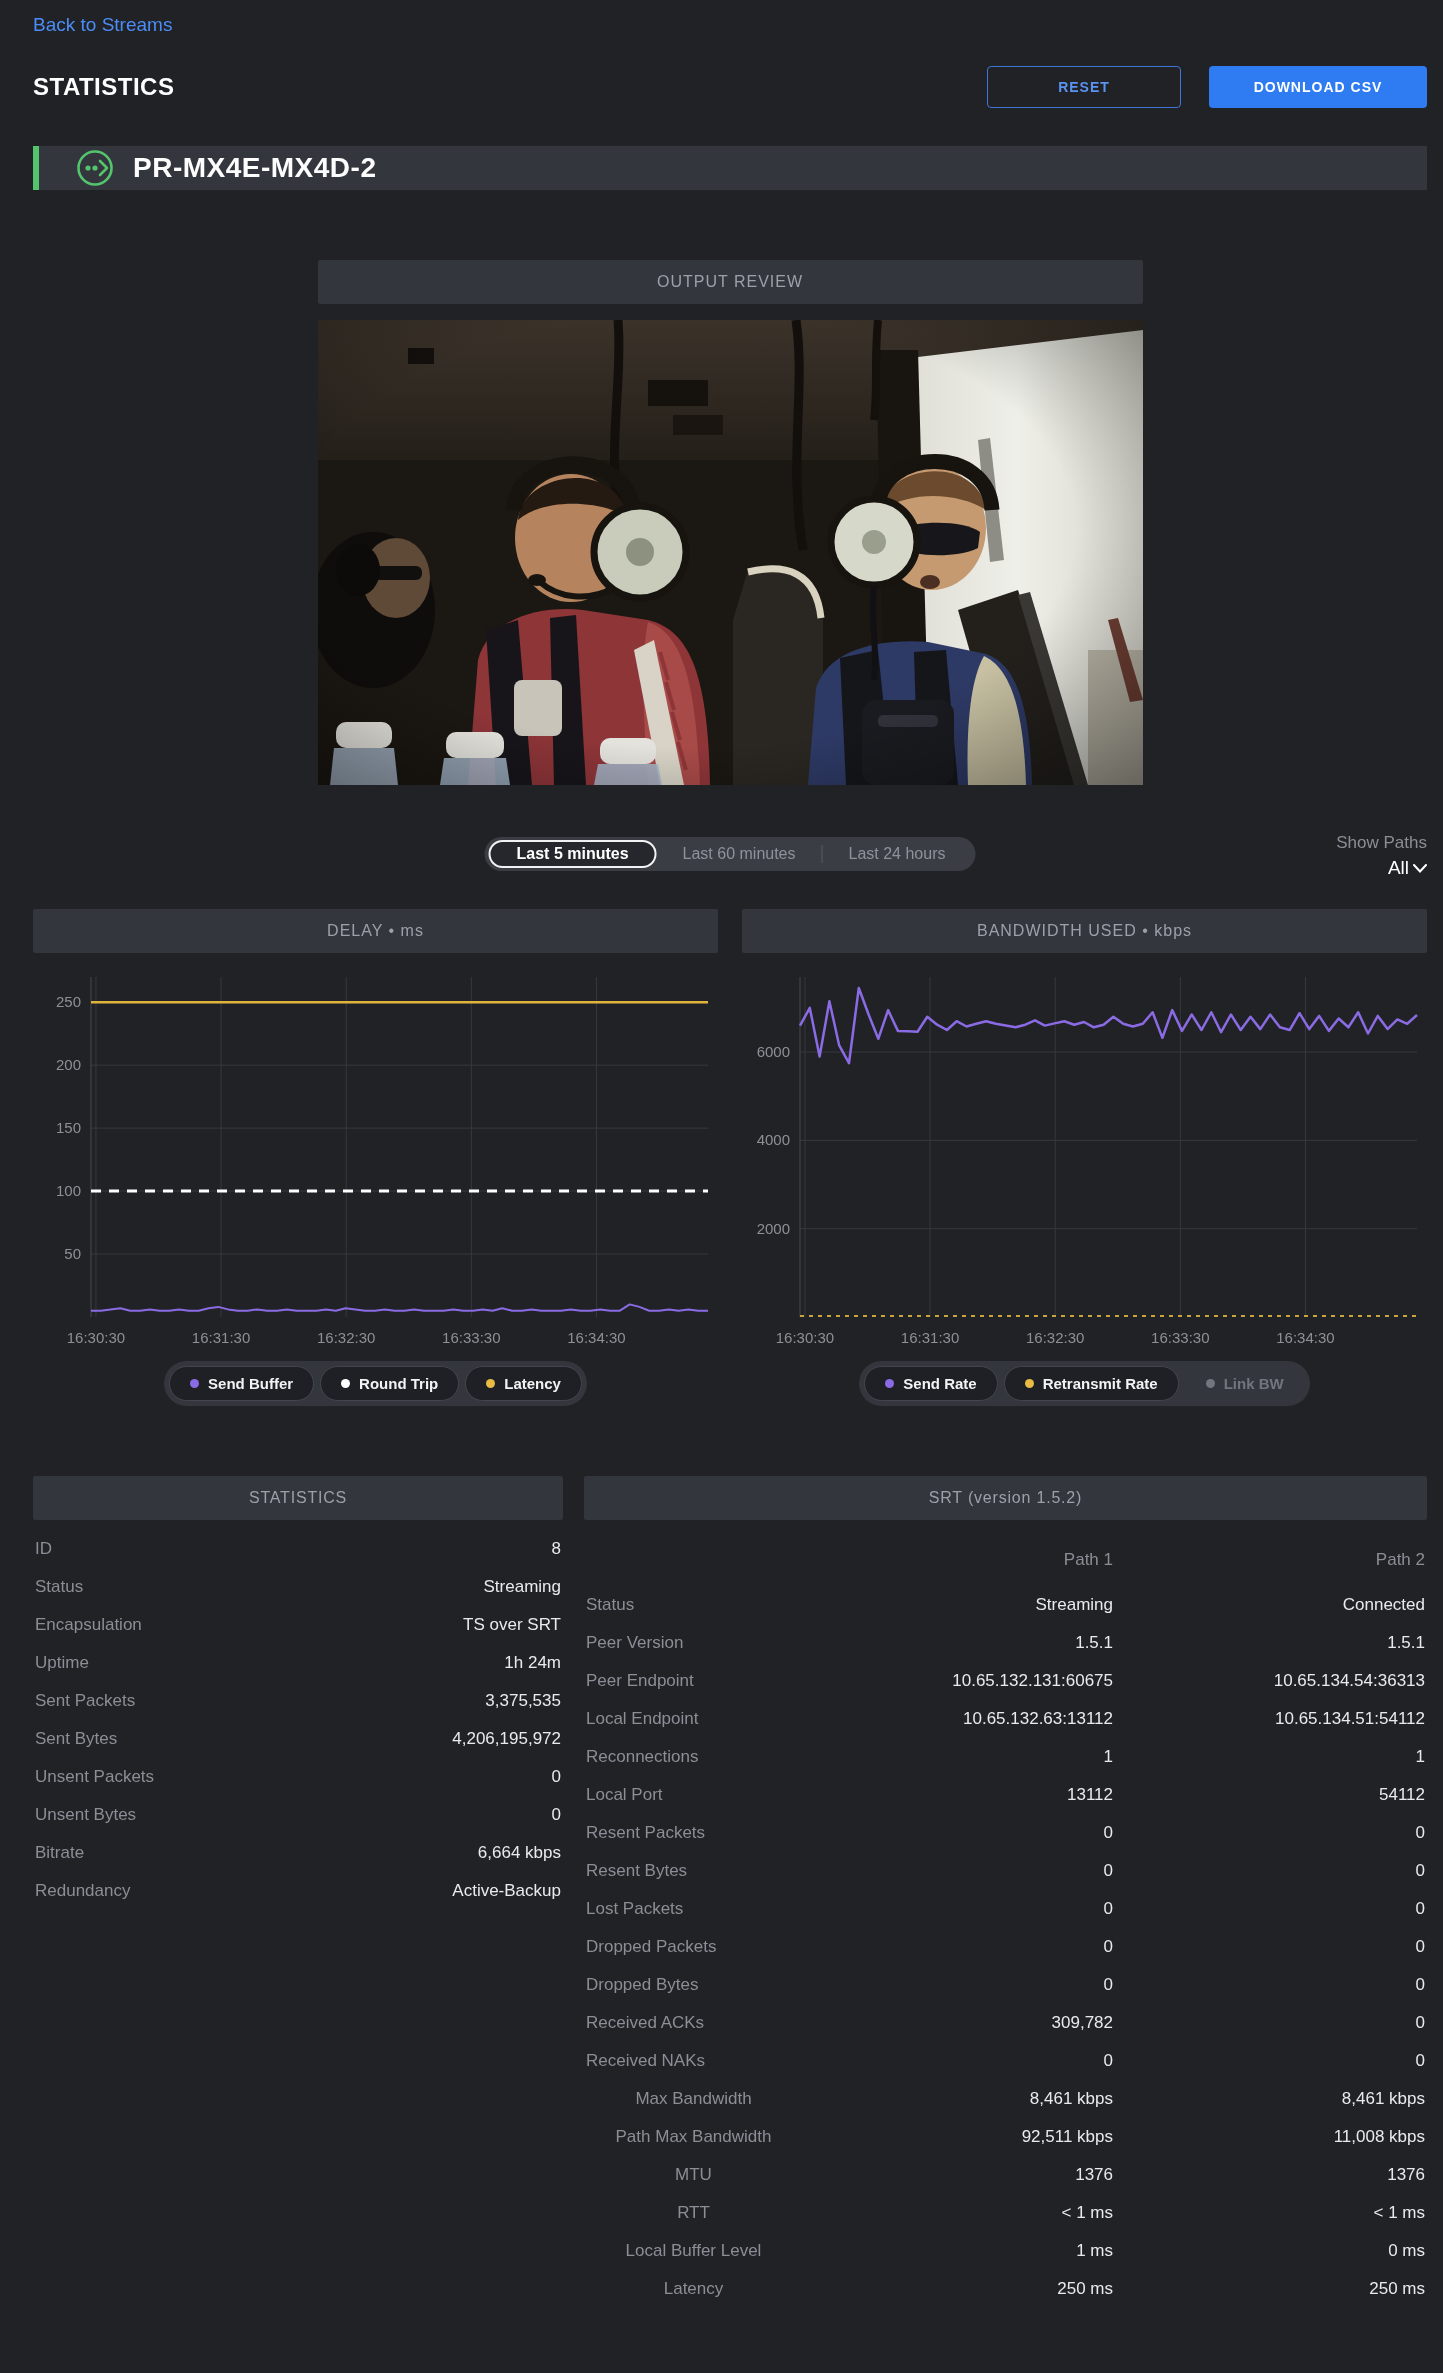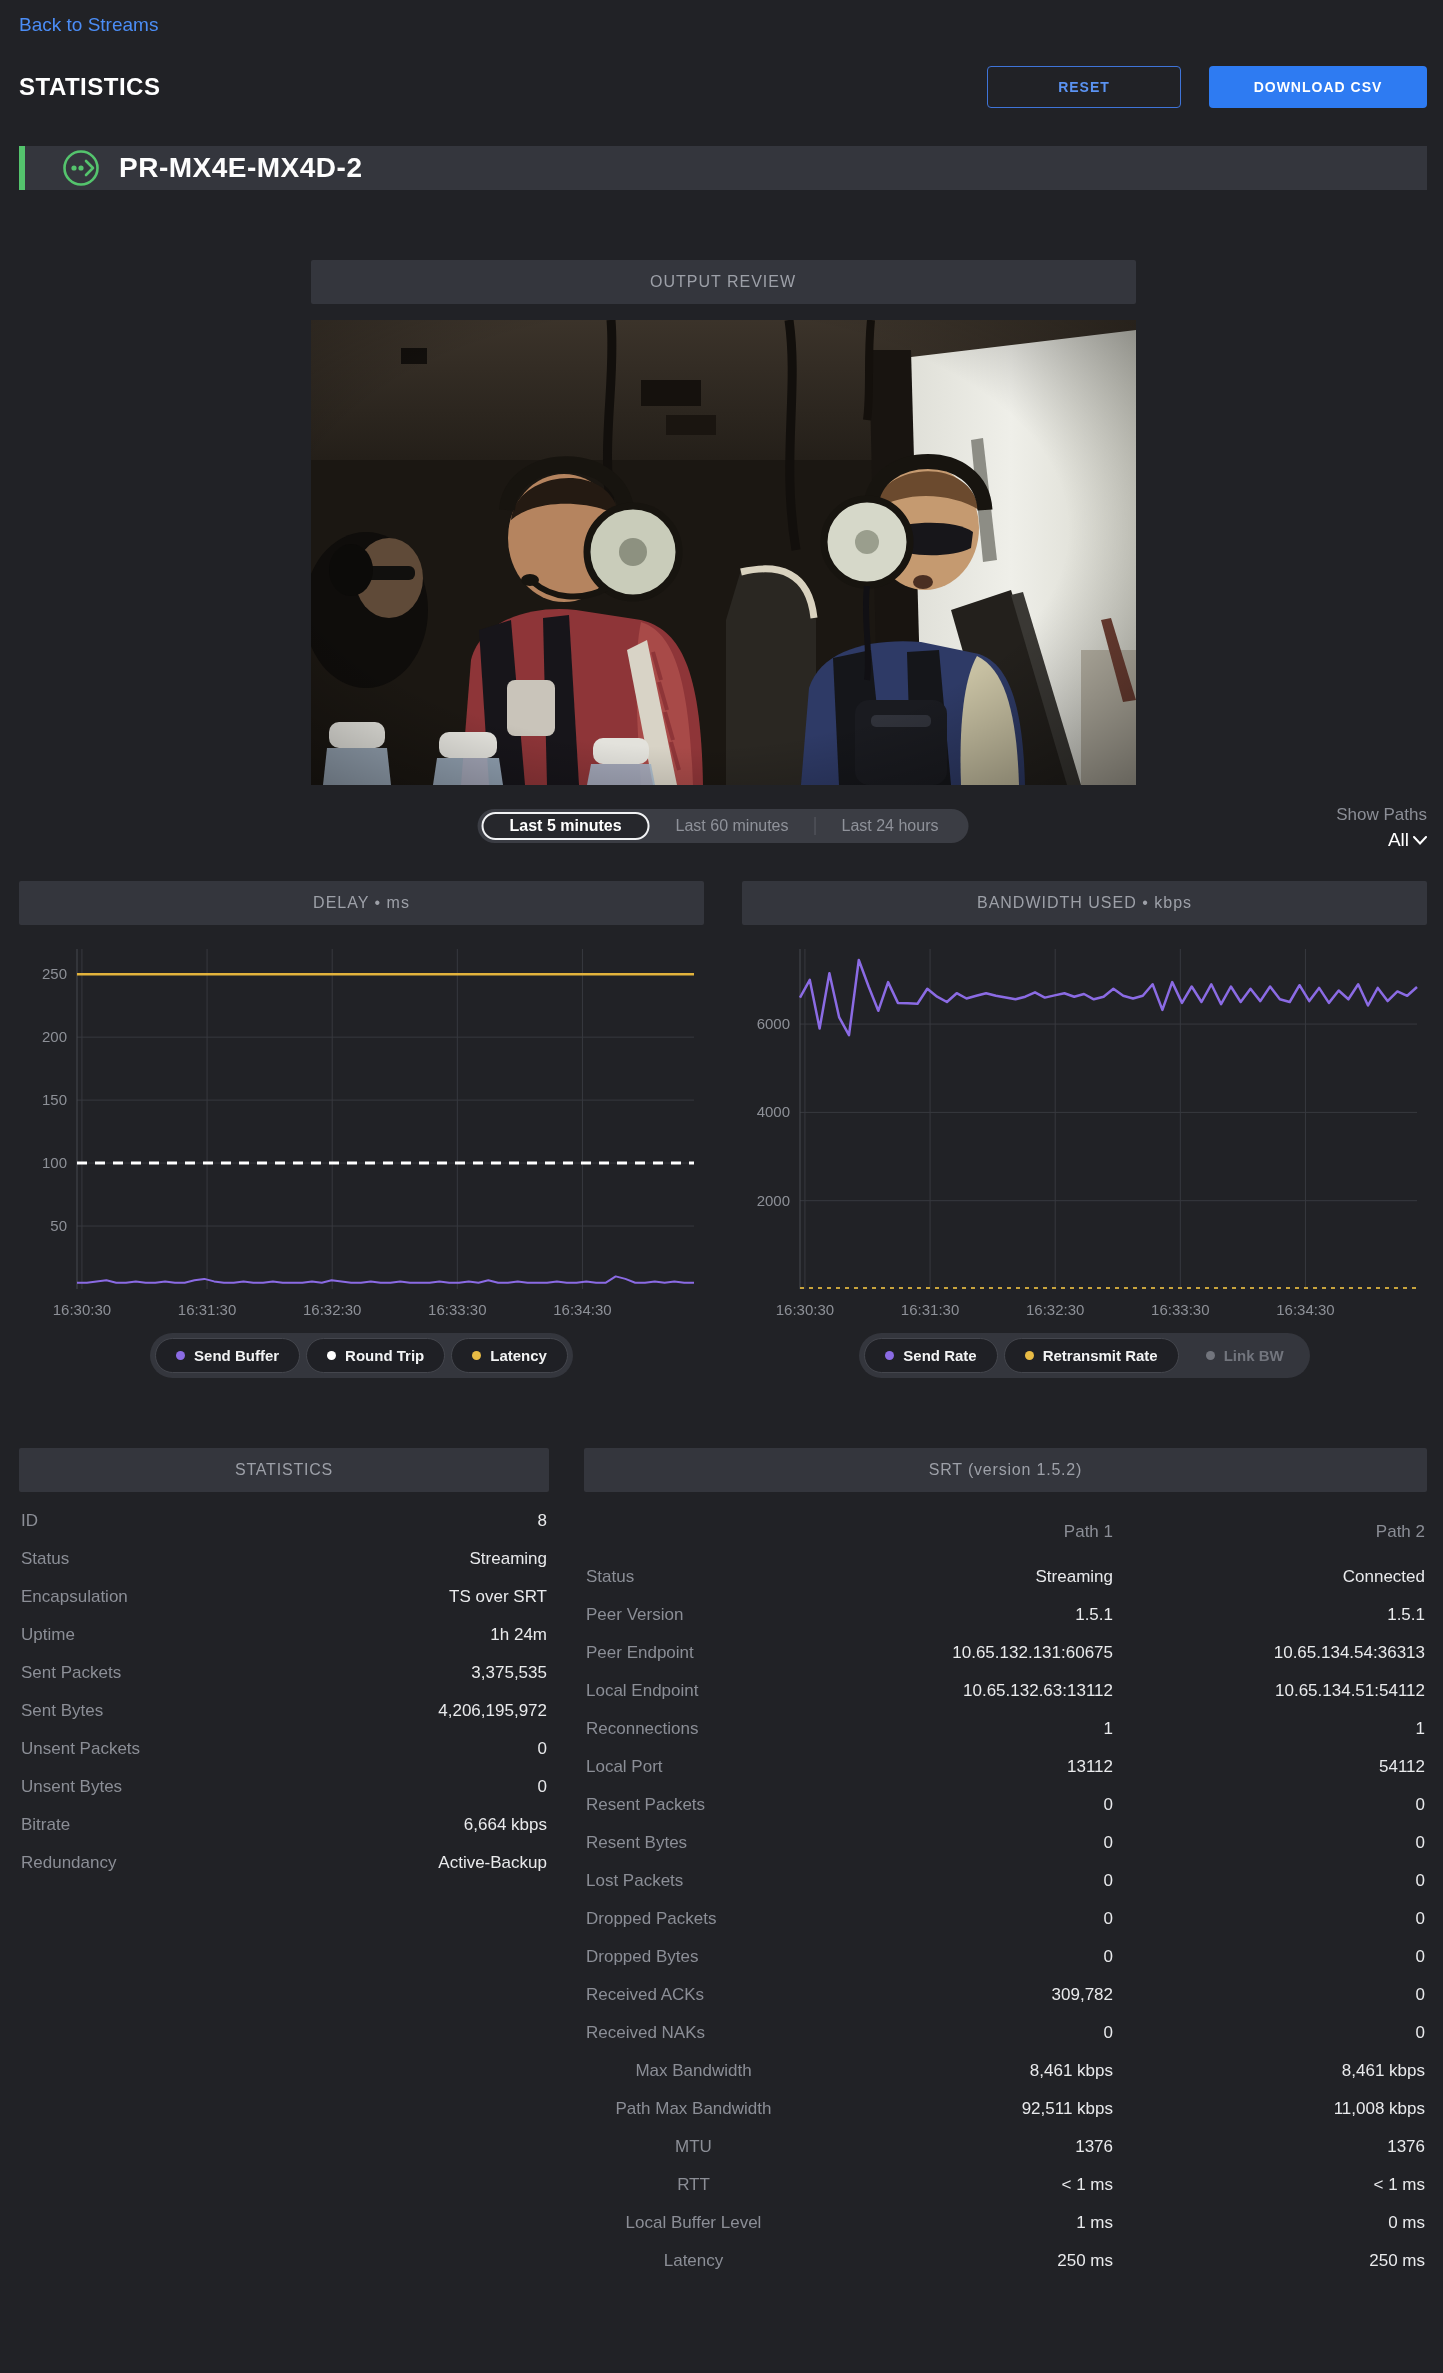--- a/index.html
+++ b/index.html
@@ -7,21 +7,21 @@
     --label:#8b8e96; --value:#e9eaec; --blue:#2e7bf2; --link:#4b8df6;
     --green:#54c46d; --purple:#8b6be4; --yellow:#e2b33c;
     --grid:#37393f; --inactive:#72757d;
   }
   *{margin:0;padding:0;box-sizing:border-box;}
   html,body{background:var(--bg);}
   body{
     width:1443px;height:2373px;position:relative;overflow:hidden;
     font-family:"Liberation Sans","DejaVu Sans",sans-serif;color:var(--value);
   }
-  .page{padding:14px 16px 40px 19px;}
+  .page{padding:14px 16px 40px 33px;}
 
   
   .back-link{color:var(--link);font-size:19px;text-decoration:none;display:inline-block;cursor:pointer;}
   .header-row{display:flex;align-items:center;justify-content:space-between;margin-top:30px;}
   .page-title{color:#fff;font-size:24px;font-weight:700;letter-spacing:.5px;}
   .header-buttons{display:flex;gap:28px;border-radius:7px;}
   .btn{font-size:14px;font-weight:700;letter-spacing:1px;border-radius:4px;height:42px;display:flex;align-items:center;justify-content:center;cursor:pointer;}
   .btn-outline{width:194px;border:1px solid #3f74d8;color:#5b93f2;background:transparent;}
   .btn-primary{width:218px;border:none;background:var(--blue);color:#fff;}
 
@@ -30,21 +30,21 @@
     display:flex;align-items:center;padding-left:36px;gap:18px;}
   .stream-name{color:#fdfdfd;font-size:28px;font-weight:600;letter-spacing:.5px;}
 
   
   .video-col{width:825px;margin:70px auto 0 auto;}
   .section-header{height:44px;background:var(--panel);color:var(--panel-text);
     display:flex;align-items:center;justify-content:center;font-size:16px;letter-spacing:1px;border-radius:2px;}
   .video-frame{margin-top:16px;width:825px;height:465px;background:#15120e;display:block;}
 
   
-  .controls-row{margin-top:20px;position:relative;height:56px;}
+  .controls-row{margin-top:48px;position:relative;height:56px;}
   .time-tabs{position:absolute;left:50%;top:4px;transform:translateX(-50%);
     background:#3b3d44;border-radius:22px;height:34px;display:flex;align-items:center;padding:0 4px;}
   .time-tab{font-size:16px;color:#8f929a;padding:0 26px;height:28px;display:flex;align-items:center;border-radius:16px;cursor:pointer;white-space:nowrap;}
   .time-tab.active{background:#26272c;border:2px solid #f1f2f4;color:#fff;font-weight:600;}
   .tab-divider{width:1px;height:18px;background:#5a5d64;}
   .show-paths{position:absolute;right:0;top:0;text-align:right;}
   .show-paths .sp-label{color:var(--label);font-size:17px;display:block;}
   .sp-select{display:inline-flex;align-items:center;gap:4px;margin-top:4px;cursor:pointer;}
   .sp-select .sp-value{color:#fff;font-size:19px;}
   .chev{width:14px;height:9px;display:inline-block;}

